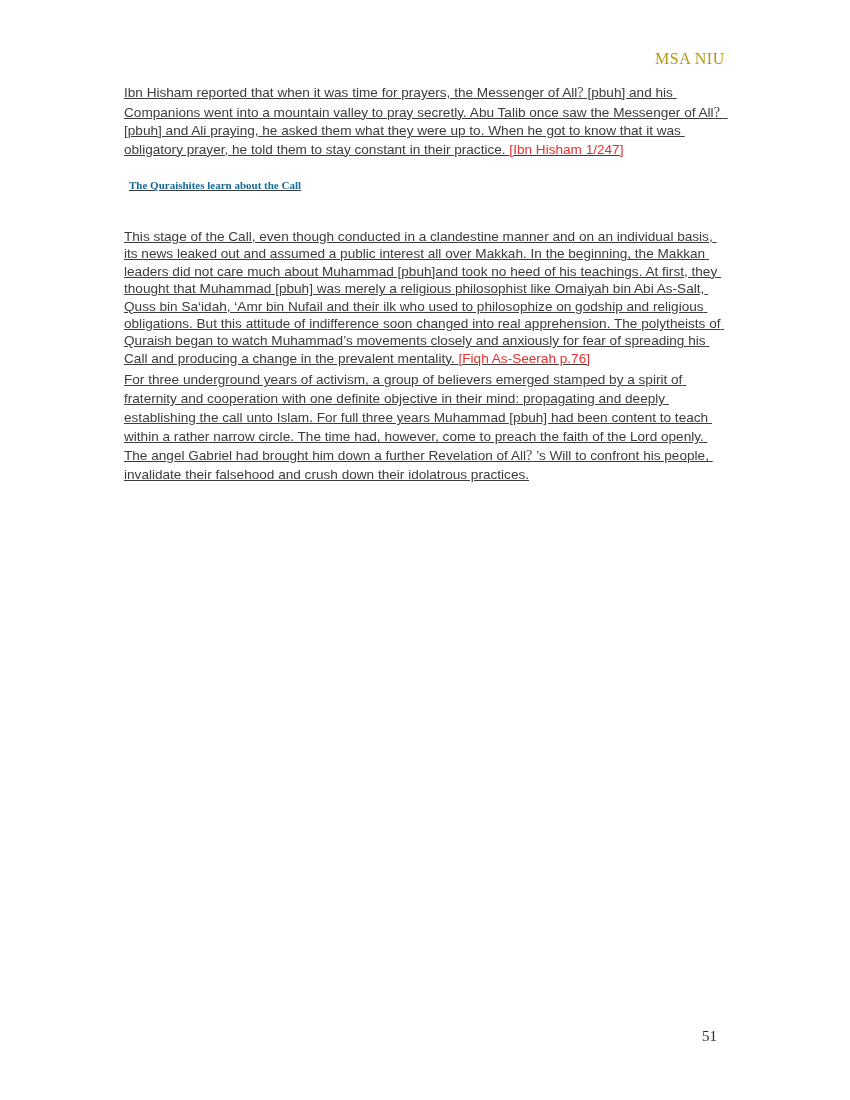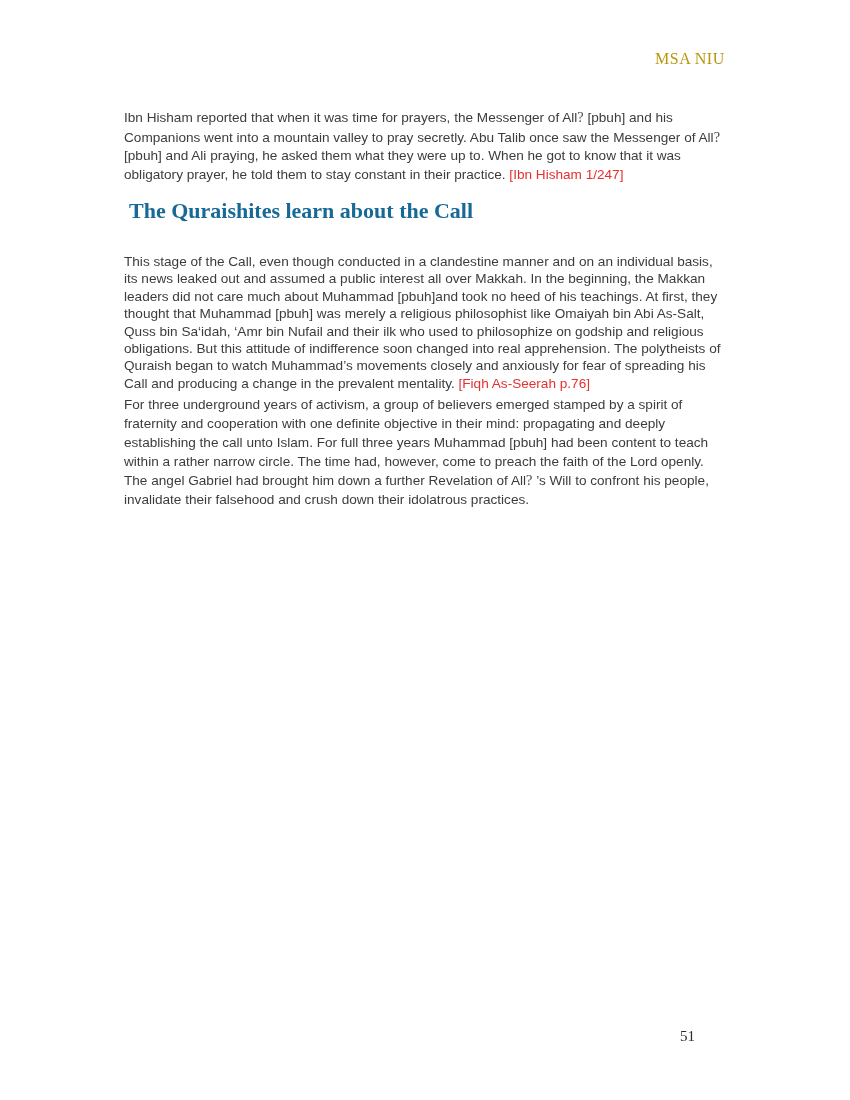--- a/index.html
+++ b/index.html
@@ -20,52 +20,53 @@
     left: 655px;
     top: 50px;
     font-family: "Liberation Serif", serif;
     font-size: 16px;
     letter-spacing: 0.5px;
     color: var(--brand-gold, #B8960C);
   }
   .content {
     position: absolute;
     left: 124px;
-    top: 108px;
+    top: 83px;
     width: 606px;
     color: var(--body-text, #3C3C3C);
     font-size: 13.6px;
+    text-decoration: underline;
   }
   .body-para {
     margin: 0;
     white-space: pre-wrap;
     line-height: 18.5px;
   }
   .body-para.para2 { line-height: 17.4px; margin-top: 32px; }
   .body-para.para3 { line-height: 19px; margin-top: 3px; }
   .section-heading {
     margin: 16px 0 0 0;
     padding-left: 5px;
     font-family: "Liberation Serif", serif;
     font-weight: bold;
-    font-size: 22px;
+    font-size: 11px;
     line-height: 21px;
     color: var(--heading-teal, #176996);
   }
   .cite {
     color: var(--citation-red, #E53030);
   }
   .glyph {
     font-family: "Liberation Serif", serif;
     font-size: 1.05em;
     color: #4a4a4a;
   }
   .page-number {
     position: absolute;
-    left: 680px;
+    left: 702px;
     top: 1028px;
     font-family: "Liberation Serif", serif;
     font-size: 15px;
     color: #2b2b2b;
   }
 </style>
 </head>
 <body>
 
 <div class="page">

